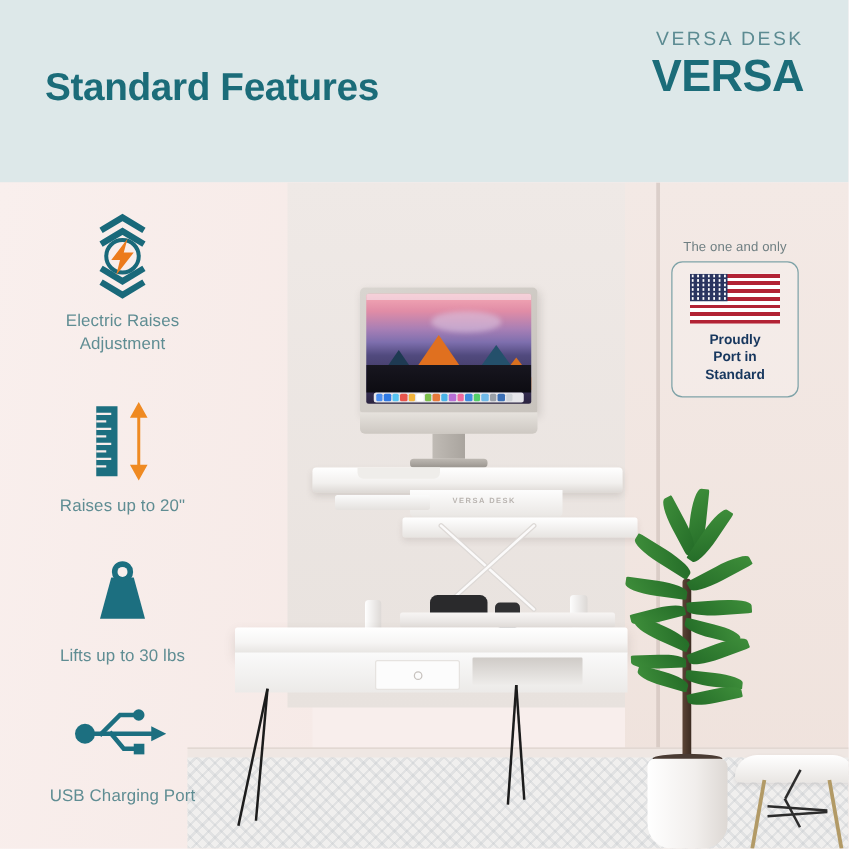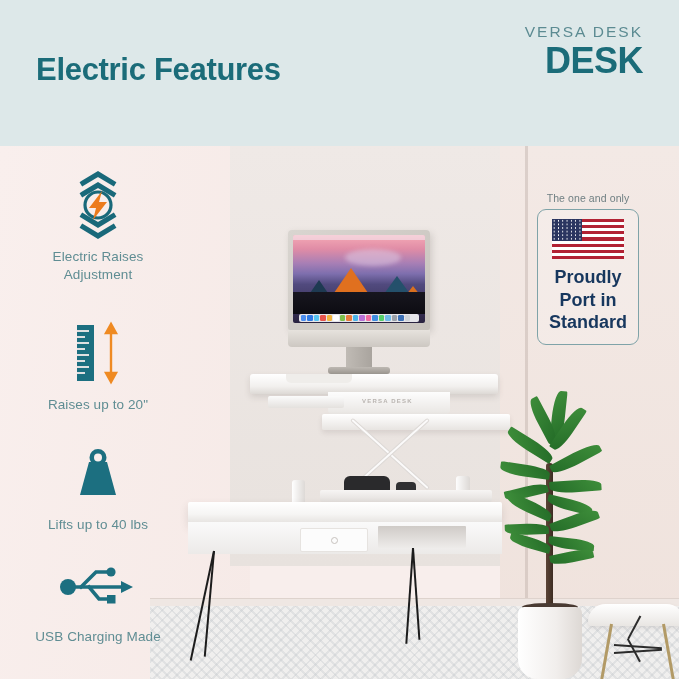--- a/index.html
+++ b/index.html
@@ -151,21 +151,21 @@
     margin-bottom: 5px;
   }
   #badge-box {
     border: 1.3px solid #7fa3a8;
     border-radius: 9px;
     padding: 9px 7px 10px 7px;
     background: rgba(255,255,255,0.18);
   }
   #badge-caption {
     margin-top: 7px;
-    font-size: 18px;
+    font-size: 11px;
     font-weight: 600;
     line-height: 1.25;
     color: #17375e;
   }
   .flag {
     position: relative;
     width: 72px;
     height: 40px;
     margin: 0 auto;
     background: #ffffff;
@@ -505,25 +505,25 @@
     transform-origin: left center;
   }
 </style>
 </head>
 <body>
 
 <div id="page">
 
   <div id="header-band"></div>
 
-  <div id="page-title">Electric Features</div>
+  <div id="page-title">Standard Features</div>
 
   <div id="brand-logo">
     <div id="brand-top">VERSA DESK</div>
-    <div id="brand-power">DESK</div>
+    <div id="brand-power">VERSA</div>
   </div>
 
   <div id="scene">
 
     <div class="wall-left"></div>
     <div class="wall-back"></div>
     <div class="wall-right"></div>
     <div class="wall-corner"></div>
     <div class="baseboard"></div>
     <div class="floor"></div>
@@ -663,38 +663,38 @@
     </div>
 
     <div class="feature" id="feature-3">
       <div class="icon-wrap">
         <svg width="58" height="56" viewBox="0 0 58 56">
           <path d="M29 4 a8.5 8.5 0 0 1 8.5 8.5 a8.5 8.5 0 0 1 -2 5.5 h-13 a8.5 8.5 0 0 1 -2 -5.5 A8.5 8.5 0 0 1 29 4 z" fill="#1c6f80"></path>
           <circle cx="29" cy="12.5" r="4" fill="#f8eeec"></circle>
           <path d="M20 17 h18 l9 33 h-36 z" fill="#1c6f80"></path>
         </svg>
       </div>
-      <div class="feature-label">Lifts up to 40 lbs</div>
+      <div class="feature-label">Lifts up to 30 lbs</div>
     </div>
 
     <div class="feature" id="feature-4">
       <div class="icon-wrap">
         <svg width="86" height="48" viewBox="0 0 86 48">
           <g stroke="#1c6f80" stroke-width="3.6" fill="none" stroke-linecap="square">
             <line x1="14" y1="26" x2="70" y2="26"></line>
             <polyline points="26,26 41,11 54,11"></polyline>
             <polyline points="34,26 44,38 56,38"></polyline>
           </g>
           <circle cx="13" cy="26" r="8" fill="#1c6f80"></circle>
           <circle cx="56" cy="11" r="4.6" fill="#1c6f80"></circle>
           <rect x="52" y="34" width="8.5" height="8.5" fill="#1c6f80"></rect>
           <polygon points="78,26 66,20 66,32" fill="#1c6f80"></polygon>
         </svg>
       </div>
-      <div class="feature-label">USB Charging Made</div>
+      <div class="feature-label">USB Charging Port</div>
     </div>
 
     <div id="usa-badge">
       <div id="badge-kicker">The one and only</div>
       <div id="badge-box">
         <div class="flag">
           <div class="flag-stripes"></div>
           <div class="flag-canton"></div>
         </div>
         <div id="badge-caption">

